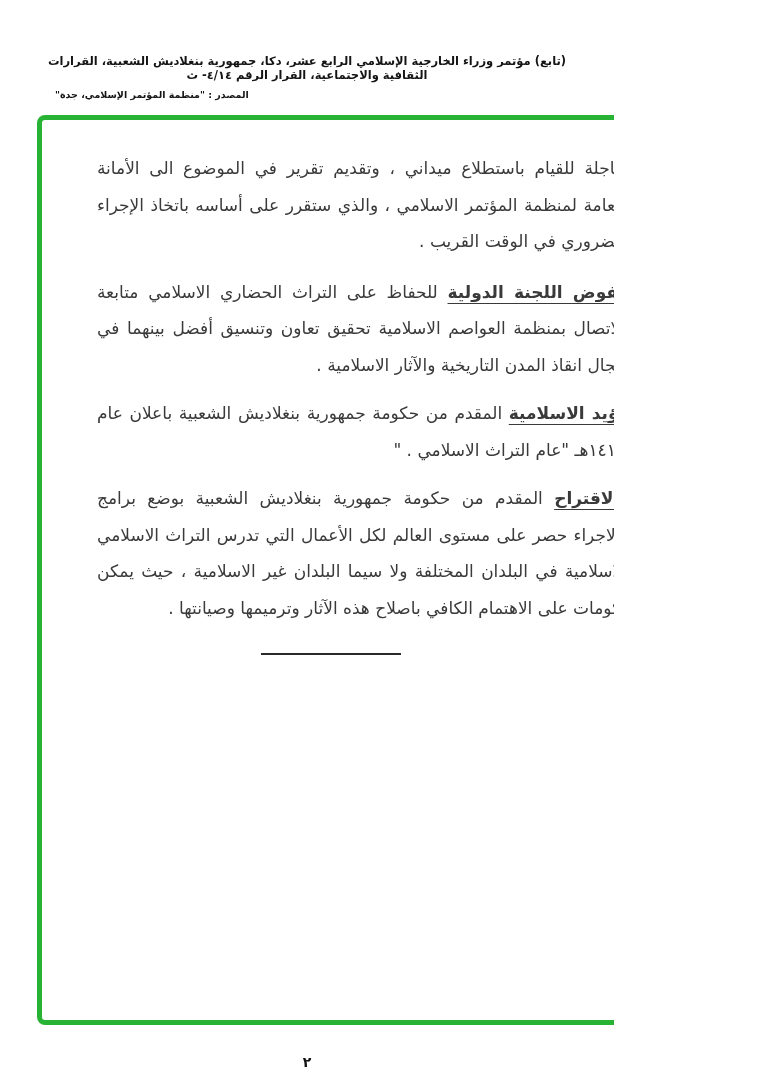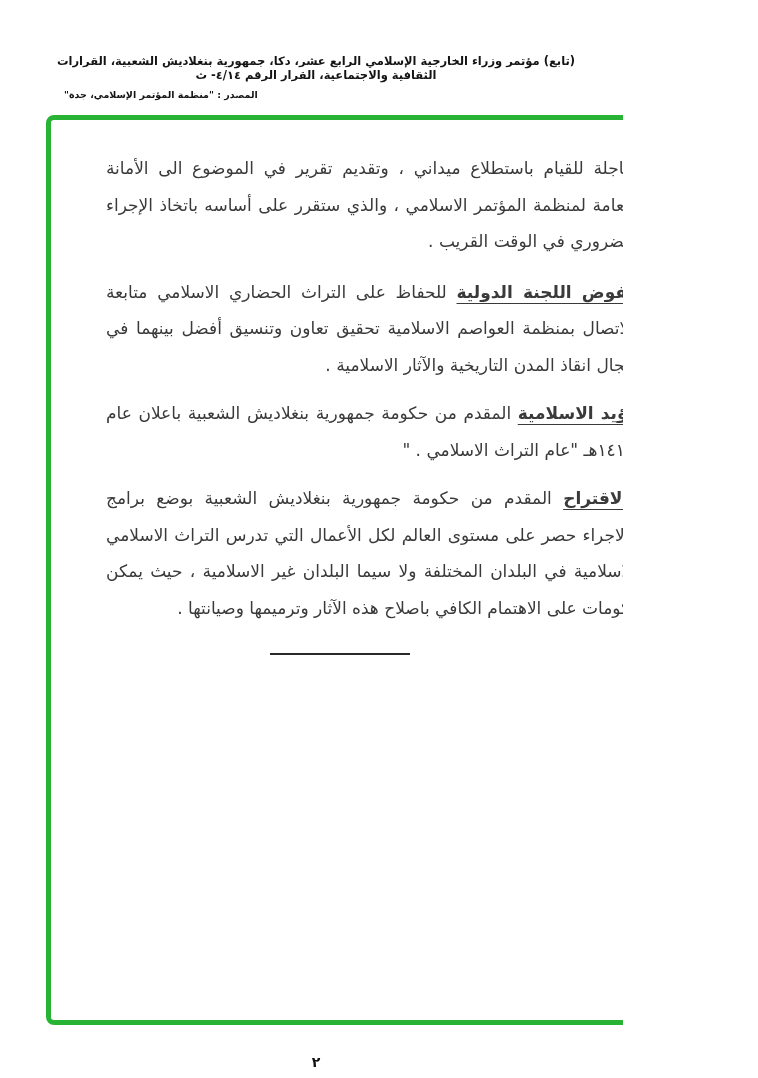--- a/index.html
+++ b/index.html
@@ -7,21 +7,20 @@
     padding: 0;
     background: #ffffff;
   }
   .page {
     position: relative;
     width: 614px;
     height: 1078px;
     background: #ffffff;
     font-family: "DejaVu Sans", sans-serif;
     overflow: hidden;
-    margin-left: 9px;
   }
   
   .hdr1 {
     margin-top: 54px;
     padding: 0 26px;
     direction: rtl;
     text-align: center;
     font-size: 11.5px;
     font-weight: bold;
     color: #141414;

